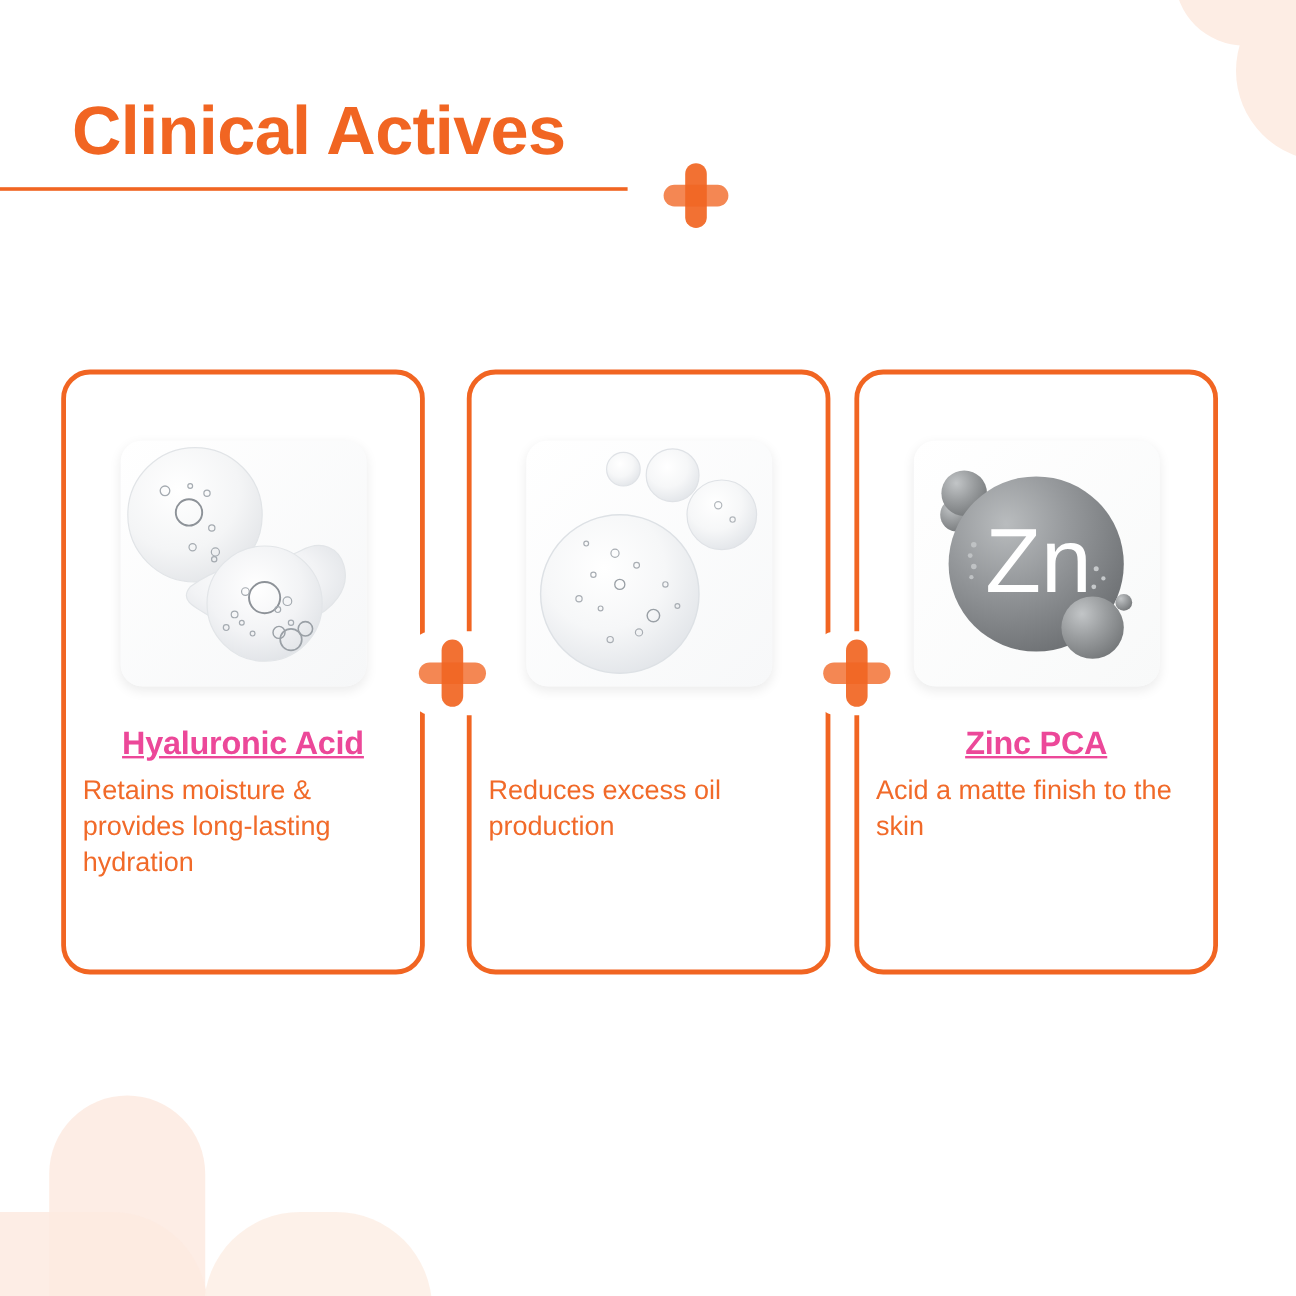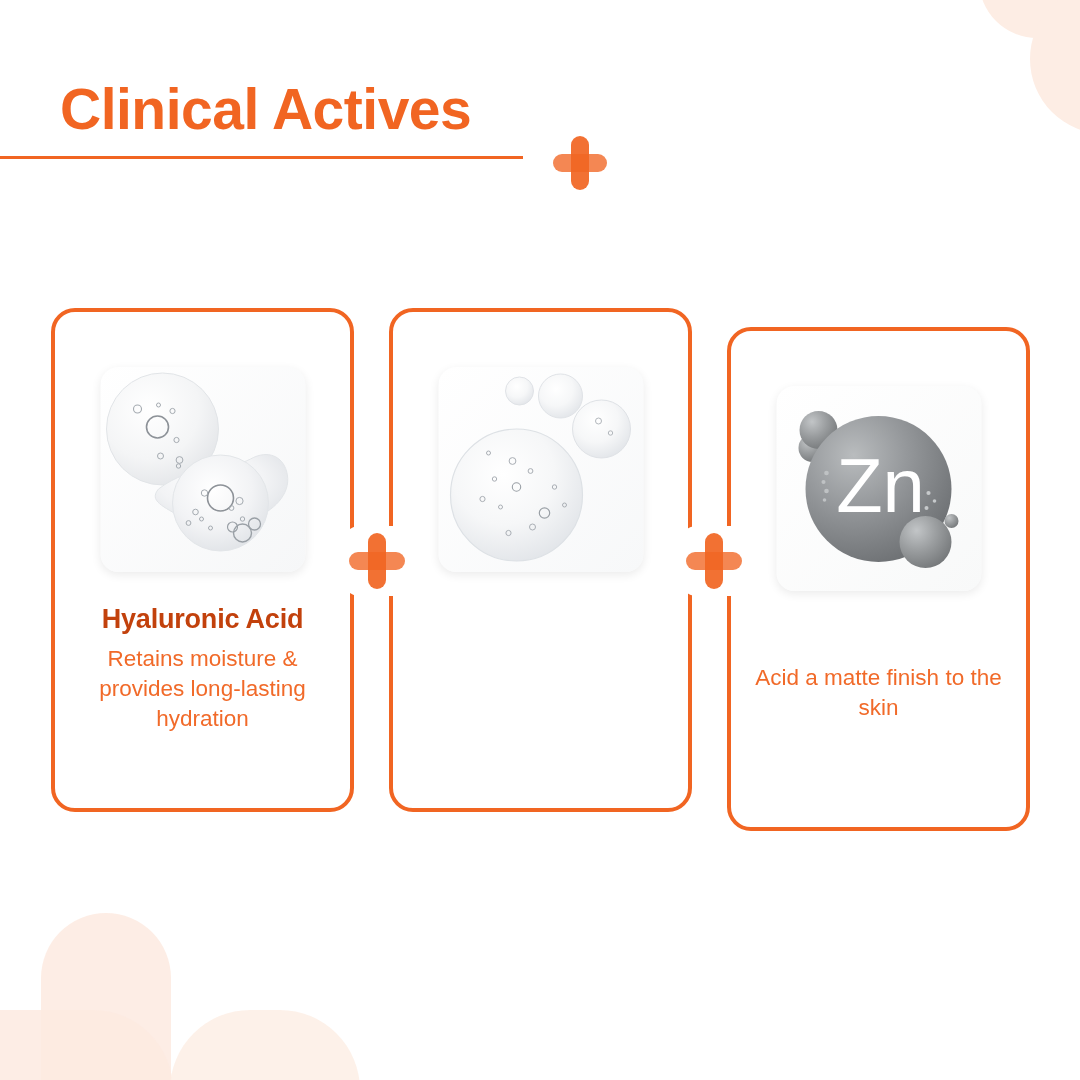--- a/index.html
+++ b/index.html
@@ -166,21 +166,21 @@
     top: 308px;
     width: 303px;
     height: 504px;
     border: 4px solid #F16522;
     border-radius: 24px;
     background: #FFFFFF;
     box-sizing: border-box;
   }
   .card-1 { left: 51px; }
   .card-2 { left: 389px; }
-  .card-3 { left: 727px; margin-top: 19px; }
+  .card-3 { left: 712px; }
 
   .card-thumb {
     position: absolute;
     left: 50%;
     transform: translateX(-50%);
     top: 55px;
     width: 205px;
     height: 205px;
     border-radius: 18px;
     background: #FBFBFC;
@@ -196,30 +196,31 @@
   .card-title {
     position: absolute;
     left: 10px;
     right: 10px;
     top: 290px;
     margin: 0;
     text-align: center;
     font-size: 27px;
     line-height: 34px;
     font-weight: 700;
-    color: #c2410c;
+    color: #ec4899;
     letter-spacing: -0.2px;
+    text-decoration: underline;
   }
   .card-desc {
     position: absolute;
     left: 14px;
     right: 14px;
     top: 332px;
     margin: 0;
-    text-align: center;
+    text-align: left;
     font-size: 22.5px;
     line-height: 30px;
     font-weight: 400;
     color: #F16A29;
   }
 </style>
 </head>
 <body>
 
 <div class="bg-layer">
@@ -319,20 +320,21 @@
         <circle cx="62" cy="140" r="2" fill="none" stroke="#a9aeb4" stroke-width="1"></circle>
         <circle cx="94" cy="160" r="3" fill="none" stroke="#a9aeb4" stroke-width="1"></circle>
         <circle cx="70" cy="166" r="2.6" fill="none" stroke="#a9aeb4" stroke-width="1"></circle>
         <circle cx="116" cy="120" r="2.2" fill="none" stroke="#a9aeb4" stroke-width="1"></circle>
         <circle cx="126" cy="138" r="2" fill="none" stroke="#a9aeb4" stroke-width="1"></circle>
         <circle cx="50" cy="86" r="2" fill="none" stroke="#a9aeb4" stroke-width="1"></circle>
         <circle cx="160" cy="54" r="3" fill="none" stroke="#b2b7bc" stroke-width="1"></circle>
         <circle cx="172" cy="66" r="2.2" fill="none" stroke="#b2b7bc" stroke-width="1"></circle>
       </svg>
     </div>
+    <p class="card-desc">Reduces excess oil production</p>
   </div>
 
   <div class="card card-3">
     <div class="card-thumb">
       <svg viewBox="0 0 205 205" xmlns="http://www.w3.org/2000/svg" aria-hidden="true">
         <defs>
           <radialGradient id="g3a" cx="33%" cy="27%" r="78%">
             <stop offset="0%" stop-color="#b9bcbe"></stop>
             <stop offset="45%" stop-color="#96999c"></stop>
             <stop offset="100%" stop-color="#6e7174"></stop>
@@ -356,20 +358,21 @@
         <circle cx="50" cy="87" r="2.3" fill="#bfc2c4"></circle>
         <circle cx="47" cy="96" r="2" fill="#bfc2c4"></circle>
         <circle cx="50" cy="105" r="2.3" fill="#bfc2c4"></circle>
         <circle cx="48" cy="114" r="1.8" fill="#bfc2c4"></circle>
         <circle cx="152" cy="107" r="2.1" fill="#c6c9cb"></circle>
         <circle cx="158" cy="115" r="1.8" fill="#c6c9cb"></circle>
         <circle cx="150" cy="122" r="2" fill="#c6c9cb"></circle>
         <text x="104" y="126" text-anchor="middle" font-family="Liberation Sans, sans-serif" font-size="76" font-weight="400" fill="#ffffff">Zn</text>
       </svg>
     </div>
+    <h2 class="card-title">Zinc PCA</h2>
     <p class="card-desc">Acid a matte finish to the skin</p>
   </div>
 
 </div>
 
 <div class="cross cross-connector cross-c1">
   <span class="bar bar-v"></span>
   <span class="bar bar-h"></span>
 </div>
 <div class="cross cross-connector cross-c2">

